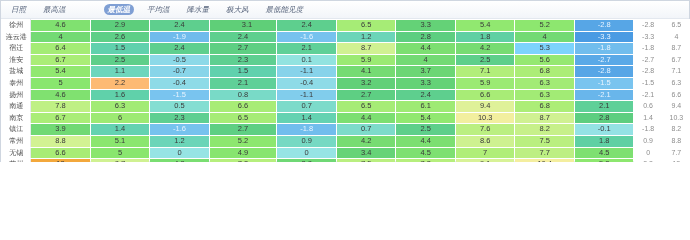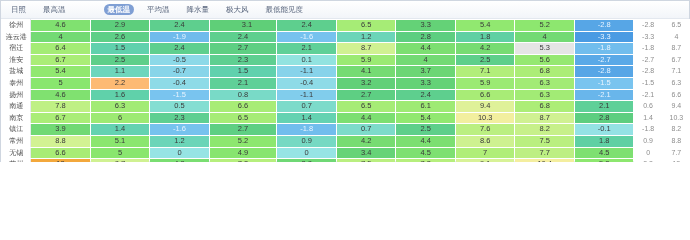--- a/index.html
+++ b/index.html
@@ -13,21 +13,21 @@
         border:1px solid #cfd6e0;background:#fff;}
   
   .hdr{height:18px;display:flex;align-items:center;justify-content:space-between;
        padding:0 8px 0 6px;box-sizing:border-box;
        background:linear-gradient(#ffffff,#f2f5f9);
        border-bottom:1px solid #e3e8ef;}
   .title{font-size:9px;font-weight:bold;color:#2c4f86;white-space:nowrap;
          letter-spacing:.2px;}
   .tabs{display:flex;align-items:center;gap:9px;}
   .tab{font-size:7.5px;color:#55627a;white-space:nowrap;padding:1.5px 4px;
-       border-radius:7px;line-height:1;}
+       border-radius:7px;line-height:1;font-style:italic;}
   .tab.sel{background:#7f9fd4;color:#fff;font-weight:bold;margin-left:25px;}
   
   table{border-collapse:collapse;width:690px;table-layout:fixed;}
   td,th{padding:0;margin:0;font-size:7.5px;text-align:center;
         height:10.6px;line-height:10.6px;color:#3a3a3a;overflow:hidden;
         white-space:nowrap;border:1px solid rgba(255,255,255,.55);}
   td.city,th.city{width:28px;background:#fff;color:#4a4a4a;font-size:7px;
         border:1px solid #fff;border-right:1px solid #e6e9ee;text-align:center;}
   td.cell{width:58px;}
   td.stat{width:27px;background:#fff;color:#8d8d8d;font-size:7px;
@@ -89,21 +89,21 @@
         <tr>
           <td class="city">宿迁</td>
           <td class="cell" style="background: rgb(164, 236, 117);">6.4</td>
           <td class="cell" style="background: rgb(96, 209, 173);">1.5</td>
           <td class="cell" style="background: rgb(94, 207, 142);">2.4</td>
           <td class="cell" style="background: rgb(94, 207, 131);">2.7</td>
           <td class="cell" style="background: rgb(95, 208, 152);">2.1</td>
           <td class="cell" style="background: rgb(208, 241, 146);">8.7</td>
           <td class="cell" style="background: rgb(124, 223, 113);">4.4</td>
           <td class="cell" style="background: rgb(119, 220, 114);">4.2</td>
-          <td class="cell" style="background: #e5e5e5;">5.3</td>
+          <td class="cell" style="background: #7dd3fc;">5.3</td>
           <td class="cell" style="background: rgb(113, 189, 237); color: rgb(232, 244, 255);">-1.8</td>
           <td class="stat">-1.8</td>
           <td class="stat">8.7</td>
         </tr>
         <tr>
           <td class="city">淮安</td>
           <td class="cell" style="background: rgb(170, 237, 119);">6.7</td>
           <td class="cell" style="background: rgb(94, 207, 138);">2.5</td>
           <td class="cell" style="background: rgb(140, 217, 232);">-0.5</td>
           <td class="cell" style="background: rgb(94, 207, 145);">2.3</td>

